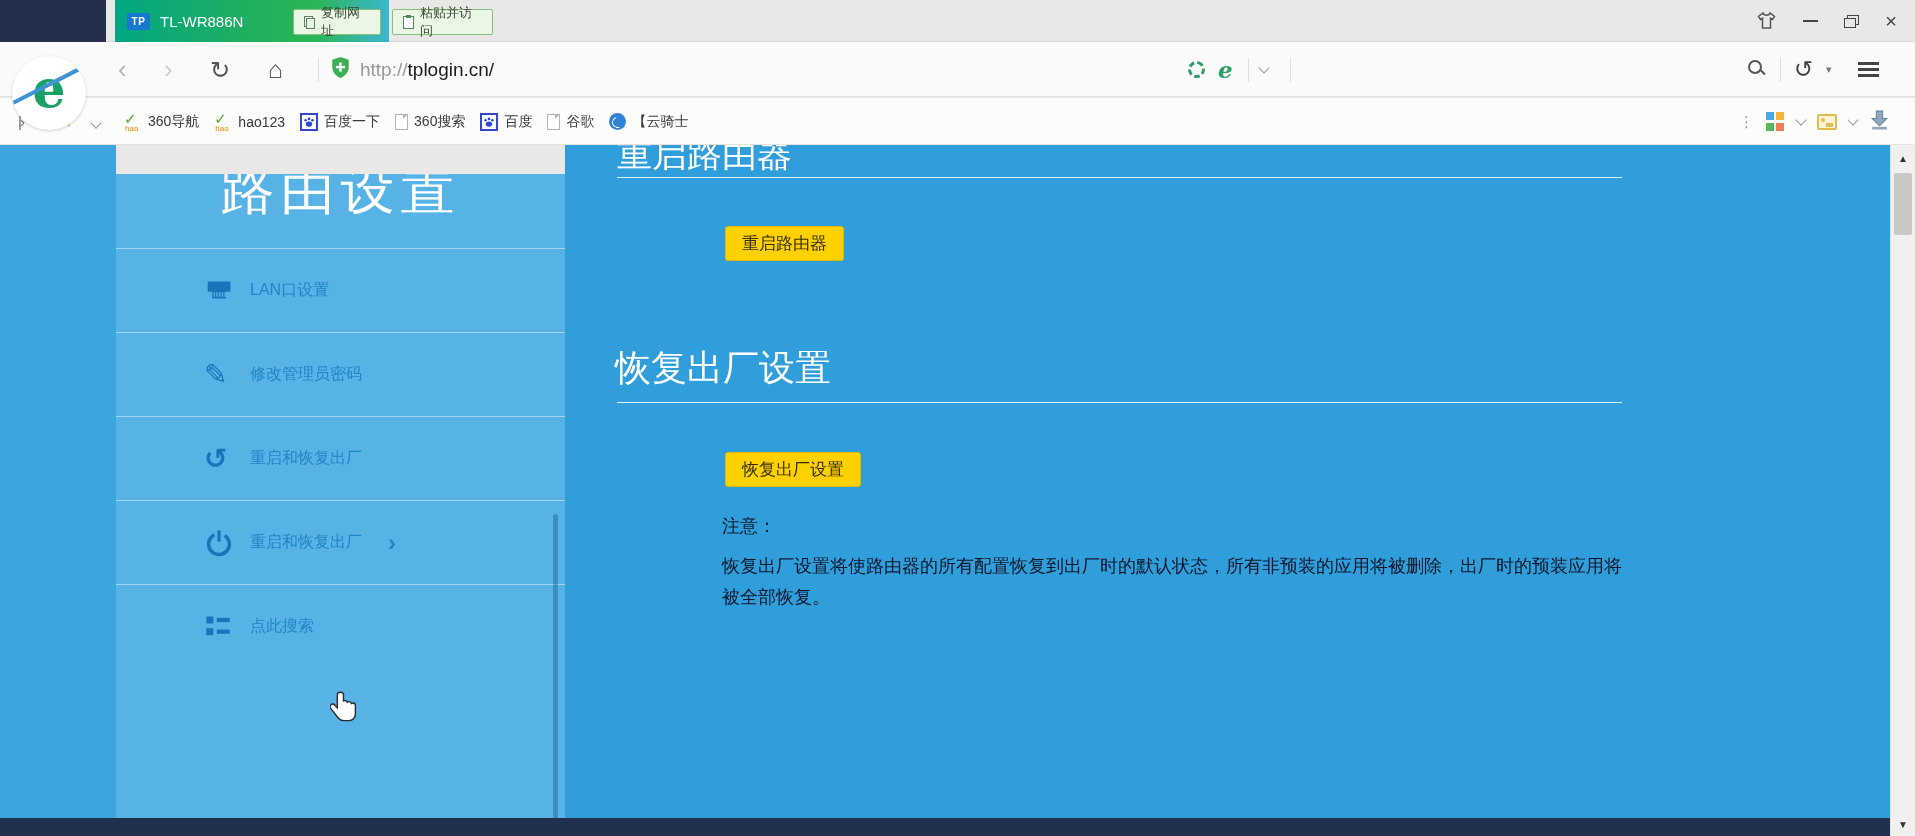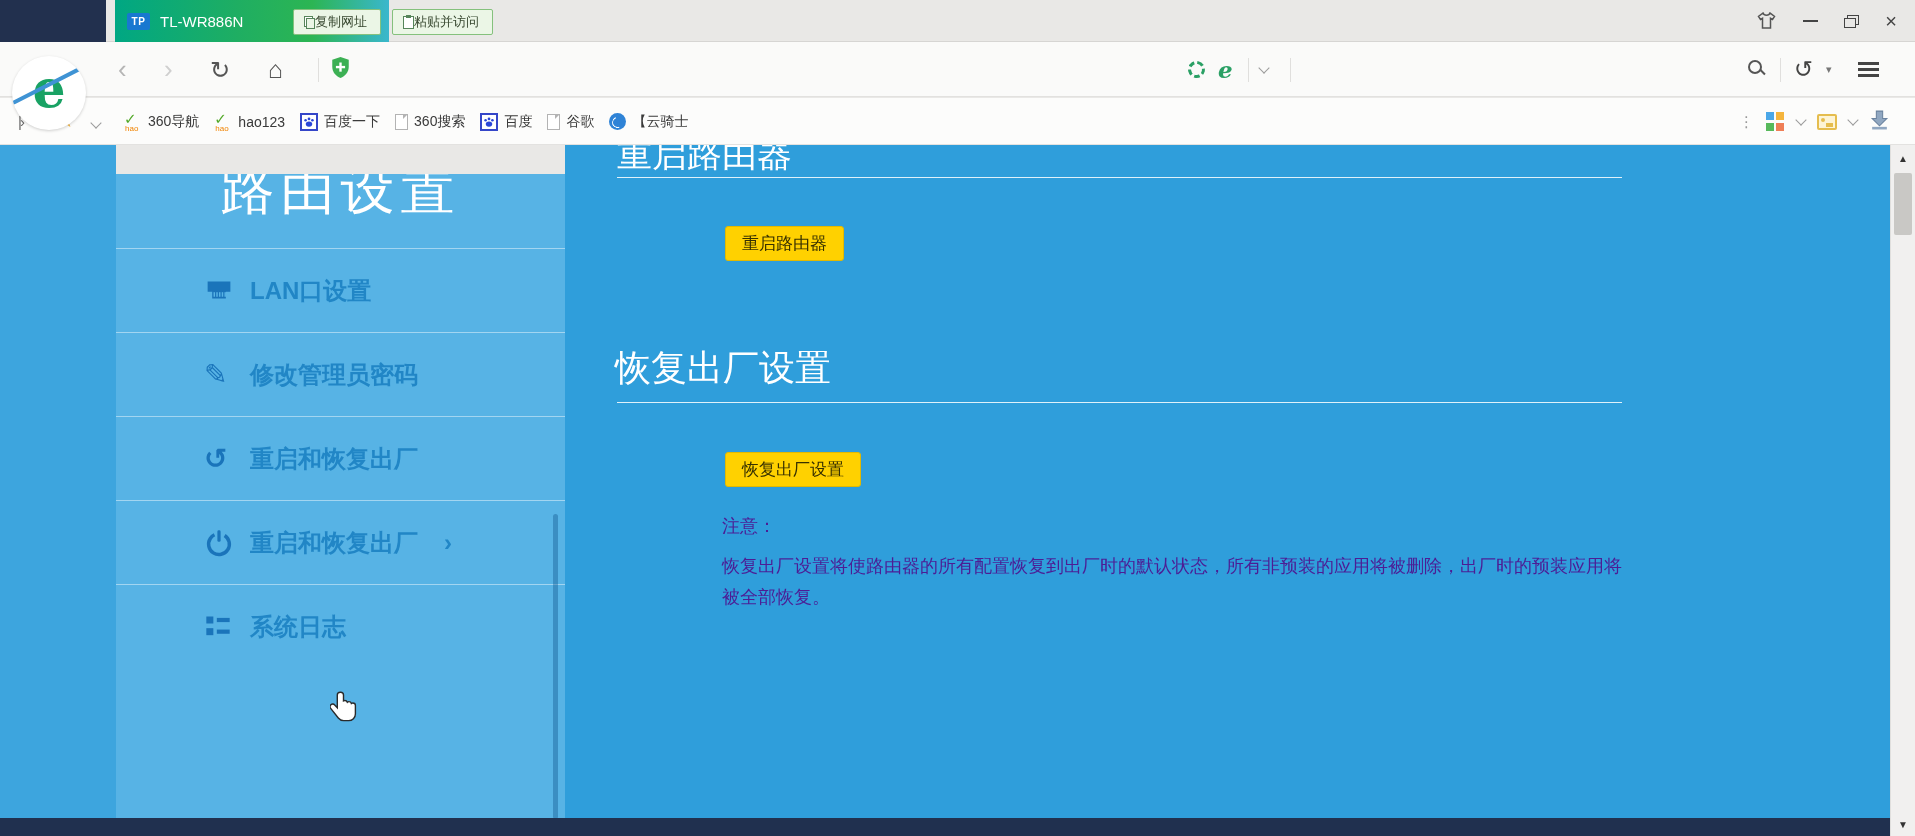--- a/index.html
+++ b/index.html
@@ -10,21 +10,21 @@
   
   .titlebar { position:absolute; left:0; top:0; width:1915px; height:42px; background:#e9e8e6; border-bottom:1px solid #d6d5d3; }
   .navy-block { position:absolute; left:0; top:0; width:106px; height:42px; background:#22304e; }
   .tab { position:absolute; left:115px; top:0; width:274px; height:42px;
          background:linear-gradient(90deg,#00a783 0%,#1fae62 45%,#2cb553 72%,#3ab7cd 100%);
          display:flex; align-items:center; padding-left:12px; }
   .tab-favicon { width:23px; height:17px; background:#1878d0; border-radius:2px; color:#fff; font-size:10px; font-weight:bold;
                  display:flex; align-items:center; justify-content:center; letter-spacing:.5px; }
   .tab-title { color:#fff; font-size:15px; margin-left:10px; }
   .tab-action { position:absolute; top:9px; height:26px; background:#ebf6e6; border:1px solid #85c17d; border-radius:2px;
-                display:flex; align-items:center; padding:0 10px; font-size:13px; color:#37472f; cursor:default; }
+                display:flex; align-items:center; gap:6px; padding:0 10px; font-size:13px; color:#37472f; cursor:default; }
   .act-copy { left:293px; width:88px; }
   .act-paste { left:392px; width:101px; }
   .ico-copy { position:relative; width:11px; height:13px; flex:0 0 auto; }
   .ico-copy::before { content:""; position:absolute; left:0; top:0; width:7px; height:9px; border:1px solid #56855a; background:#fff; }
   .ico-copy::after  { content:""; position:absolute; right:0; bottom:0; width:7px; height:9px; border:1px solid #56855a; background:#ebf6e6; }
   .ico-paste { position:relative; width:11px; height:13px; flex:0 0 auto; border:1px solid #56855a; background:#fff; }
   .ico-paste::before { content:""; position:absolute; left:2px; top:-2px; width:5px; height:3px; background:#56855a; }
   .win-controls { position:absolute; right:18px; top:0; height:42px; display:flex; align-items:center; gap:26px; }
   .win-btn { color:#444; font-size:16px; display:flex; align-items:center; justify-content:center; cursor:default; }
   .icon-min { width:15px; height:2px; background:#444; display:inline-block; }
@@ -93,36 +93,36 @@
   .img-ico::after { content:""; position:absolute; right:2px; bottom:1px; width:7px; height:4px; background:#e5bd4e; }
 
   
   .content { position:absolute; left:0; top:145px; width:1915px; height:691px; overflow:hidden; }
   .left-strip { position:absolute; left:0; top:0; width:116px; height:691px; background:#3da5de; }
   .sidebar { position:absolute; left:116px; top:0; width:449px; height:691px; background:#57b3e5; overflow:hidden;margin-top:29px; }
   .sb-title { position:absolute; left:0; top:-20px; width:100%; text-align:center; color:#fff; font-size:54px; line-height:70px; letter-spacing:6px; }
   .sb-menu { position:absolute; left:0; top:74px; width:100%; }
   .sb-item { height:84px; display:flex; align-items:center; padding-left:88px; border-top:1px solid rgba(255,255,255,.45); cursor:pointer; }
   .sb-icon { width:46px; display:flex; align-items:center; justify-content:flex-start; color:#1a74ba; flex:0 0 auto; }
-  .sb-label { font-size:24px; color:#2186c6;font-weight:bold; }
+  .sb-label { font-size:16px; color:#2186c6; }
   .sb-arrow { font-size:24px; color:#2186c6; margin-left:26px; font-weight:bold; }
   .dhcp-ico { font-size:12px; font-weight:bold; line-height:11px; color:#1a74ba; letter-spacing:0; }
   .glyph-ico { font-size:28px; color:#1a74ba; }
   .sb-scroll-thumb { position:absolute; right:7px; top:340px; width:5px; height:305px; background:rgba(14,82,136,.38); border-radius:3px; }
 
   .main { position:absolute; left:565px; top:0; width:1325px; height:691px; background:#2f9edb; overflow:hidden; }
   .sec-title { position:absolute; color:#fff; font-size:35px; line-height:46px; font-weight:400; }
   .t1 { left:52px; top:-14px; }
   .t2 { left:50px; top:200px; font-size:36px; }
   .sec-rule { position:absolute; left:52px; width:1005px; height:1px; background:rgba(255,255,255,.85); }
   .r1 { top:32px; } .r2 { top:257px; }
   .y-btn { position:absolute; left:160px; background:#ffd100; border:1px solid #e3b900; border-radius:3px; padding:5px 16px;
            font-size:17px; color:#363000; cursor:pointer; font-family:"Liberation Sans","DejaVu Sans",sans-serif; }
   .b1 { top:81px; } .b2 { top:307px; }
-  .note { position:absolute; left:157px; top:366px; width:915px; color:#4c1d95; font-size:18px; line-height:31px; }
+  .note { position:absolute; left:157px; top:366px; width:915px; color:#0f172a; font-size:18px; line-height:31px; }
   .note-label { display:block; margin-bottom:9px; }
 
   .bottom-strip { position:absolute; left:0; top:673px; width:1890px; height:18px; background:#20304f; z-index:5; }
 
   .hand-cursor { position:absolute; left:330px; top:545px; z-index:40; }
 
   
   .scrollbar { position:absolute; right:0; top:145px; width:25px; height:691px; background:#f1f0ef; border-left:1px solid #e0dfdd; z-index:10; }
   .sb-up, .sb-down { position:absolute; left:0; width:100%; text-align:center; font-size:10px; color:#333; }
   .sb-up { top:8px; } .sb-down { bottom:6px; }
@@ -168,20 +168,24 @@
     <div class="nav-glyph btn-fwd">›</div>
     <div class="nav-glyph btn-refresh">↻</div>
     <div class="nav-glyph btn-home">⌂</div>
     <div class="v-sep" style="left:318px"></div>
     <div class="addr-shield">
       <svg width="19" height="22" viewBox="0 0 20 24">
         <path d="M10 0 L19 3 V10.5 C19 16.5 15 20.5 10 23 C5 20.5 1 16.5 1 10.5 V3 Z" fill="#3cb054"></path>
         <rect x="8.7" y="6" width="2.6" height="10" fill="#fff"></rect>
         <rect x="5" y="9.7" width="10" height="2.6" fill="#fff"></rect>
       </svg>
+    </div>
+    <div class="addr-text">
+      <span class="addr-proto">http://</span>
+        <span class="addr-host">tplogin.cn/</span>
     </div>
     <div class="aperture"></div>
     <div class="compat-e">e</div>
     <div class="v-sep" style="left:1248px"></div>
     <span class="chev addr-chev"></span>
     <div class="v-sep" style="left:1290px"></div>
     <div class="magnifier"></div>
     <div class="v-sep" style="left:1780px"></div>
     <div class="undo">↺</div>
     <div class="undo-caret">▾</div>
@@ -320,21 +324,21 @@
           <span class="sb-icon">
             <svg width="28" height="26" viewBox="0 0 24 22">
                 <g fill="#1a74ba">
                   <rect x="2" y="2" width="6" height="6"></rect>
                   <rect x="11" y="3.2" width="11" height="3.6"></rect>
                   <rect x="2" y="12" width="6" height="6"></rect>
                   <rect x="11" y="13.2" width="11" height="3.6"></rect>
                 </g>
               </svg>
           </span>
-          <span class="sb-label">系统日志</span>
+          <span class="sb-label">点此搜索</span>
         </div>
 
       </div>
       <div class="sb-scroll-thumb"></div>
     </div>
 
     <div class="main">
       <div class="sec-title t1">重启路由器</div>
       <div class="sec-rule r1"></div>
       <button class="y-btn b1">重启路由器</button>

